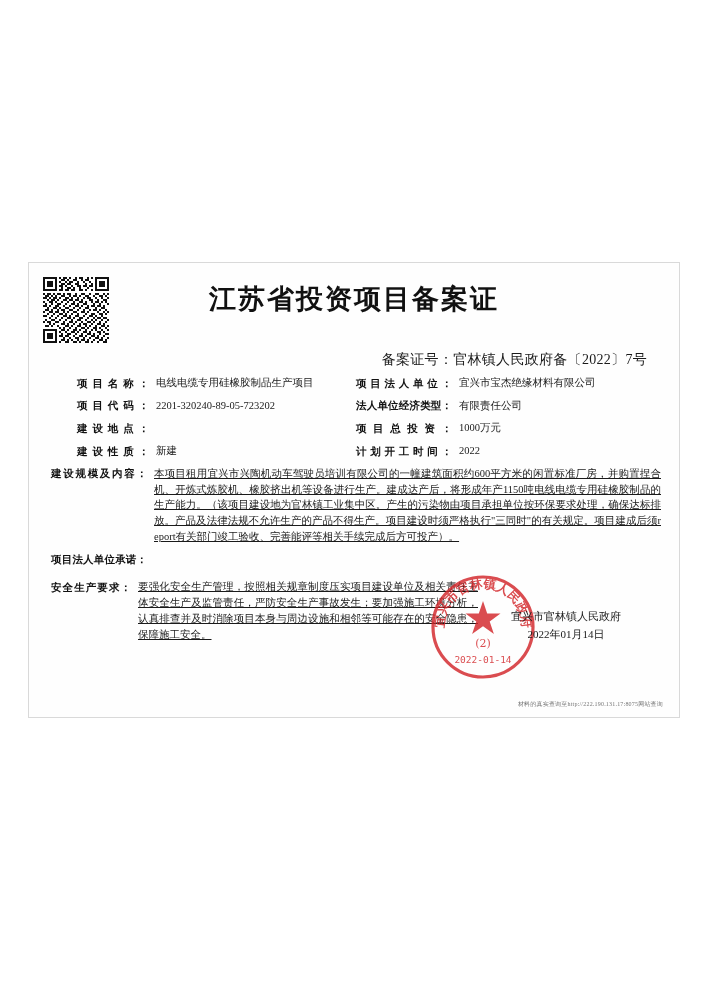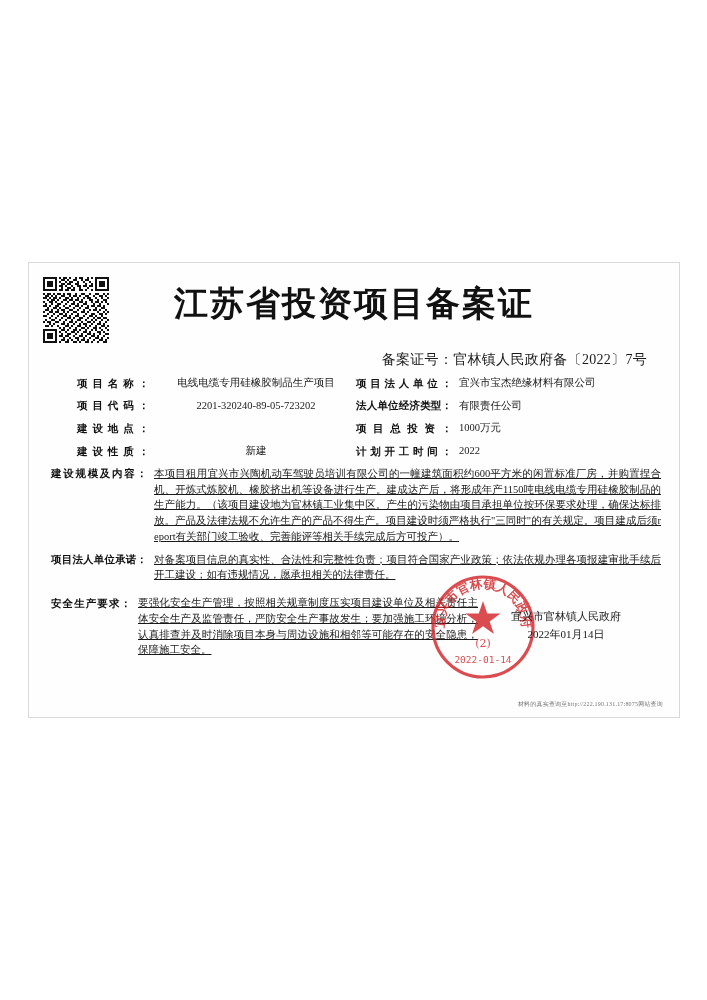--- a/index.html
+++ b/index.html
@@ -37,21 +37,21 @@
     background: #ffffff;
   }
   .qr svg { display: block; }
 
   .doc-title {
     position: absolute;
     left: 0;
     top: 18px;
     width: 100%;
     text-align: center;
-    font-size: 34px;
+    font-size: 27px;
     font-weight: bold;
     letter-spacing: 2px;
     color: #111111;
     font-family: "DejaVu Serif", "Liberation Serif", serif;
   }
 
   .record-no {
     position: absolute;
     right: 32px;
     top: 88px;
@@ -87,21 +87,21 @@
     font-size: 10.5px;
     padding-top: 0.5px;
   }
   .val {
     padding-left: 7px;
     color: #1a1a1a;
     font-size: 10.5px;
     word-break: break-all;
   }
   .col-left .lbl { width: 72px; text-align: justify; text-align-last: justify; margin-left: 26px; }
-  .col-left .val { width: 200px; text-align: center; }
+  .col-left .val { width: 200px; }
   .col-right .lbl { width: 96px; text-align: justify; text-align-last: justify; }
   .col-right .val { width: 150px; }
 
   .row-wide { display: flex; align-items: flex-start; margin-bottom: 7px; }
   .row-wide .lbl { width: 80px; text-align: justify; text-align-last: justify; }
   .row-wide .val {
     flex: 1;
     padding-left: 7px;
     text-align: justify;
     line-height: 1.5;
@@ -506,21 +506,20 @@
       </div>
     </div>
 
     <div class="row-wide row-wide2 block-scale">
       <span class="lbl">建设规模及内容：</span>
       <span class="val">本项目租用宜兴市兴陶机动车驾驶员培训有限公司的一幢建筑面积约600平方米的闲置标准厂房，并购置捏合机、开炼式炼胶机、橡胶挤出机等设备进行生产。建成达产后，将形成年产1150吨电线电缆专用硅橡胶制品的生产能力。（该项目建设地为官林镇工业集中区。产生的污染物由项目承担单位按环保要求处理，确保达标排放。产品及法律法规不允许生产的产品不得生产。项目建设时须严格执行"三同时"的有关规定。项目建成后须report有关部门竣工验收、完善能评等相关手续完成后方可投产）。</span>
     </div>
 
     <div class="row-wide row-wide2">
       <span class="lbl">项目法人单位承诺：</span>
-      <span class="val">对备案项目信息的真实性、合法性和完整性负责；项目符合国家产业政策；依法依规办理各项报建审批手续后开工建设；如有违规情况，愿承担相关的法律责任。</span>
     </div>
 
     <div class="row-wide safety">
       <span class="lbl">安全生产要求：</span>
       <span class="val">要强化安全生产管理，按照相关规章制度压实项目建设单位及相关责任主体安全生产及监管责任，严防安全生产事故发生；要加强施工环境分析，认真排查并及时消除项目本身与周边设施和相邻等可能存在的安全隐患，保障施工安全。</span>
     </div>
 
   </div>
 
   <div class="seal">

